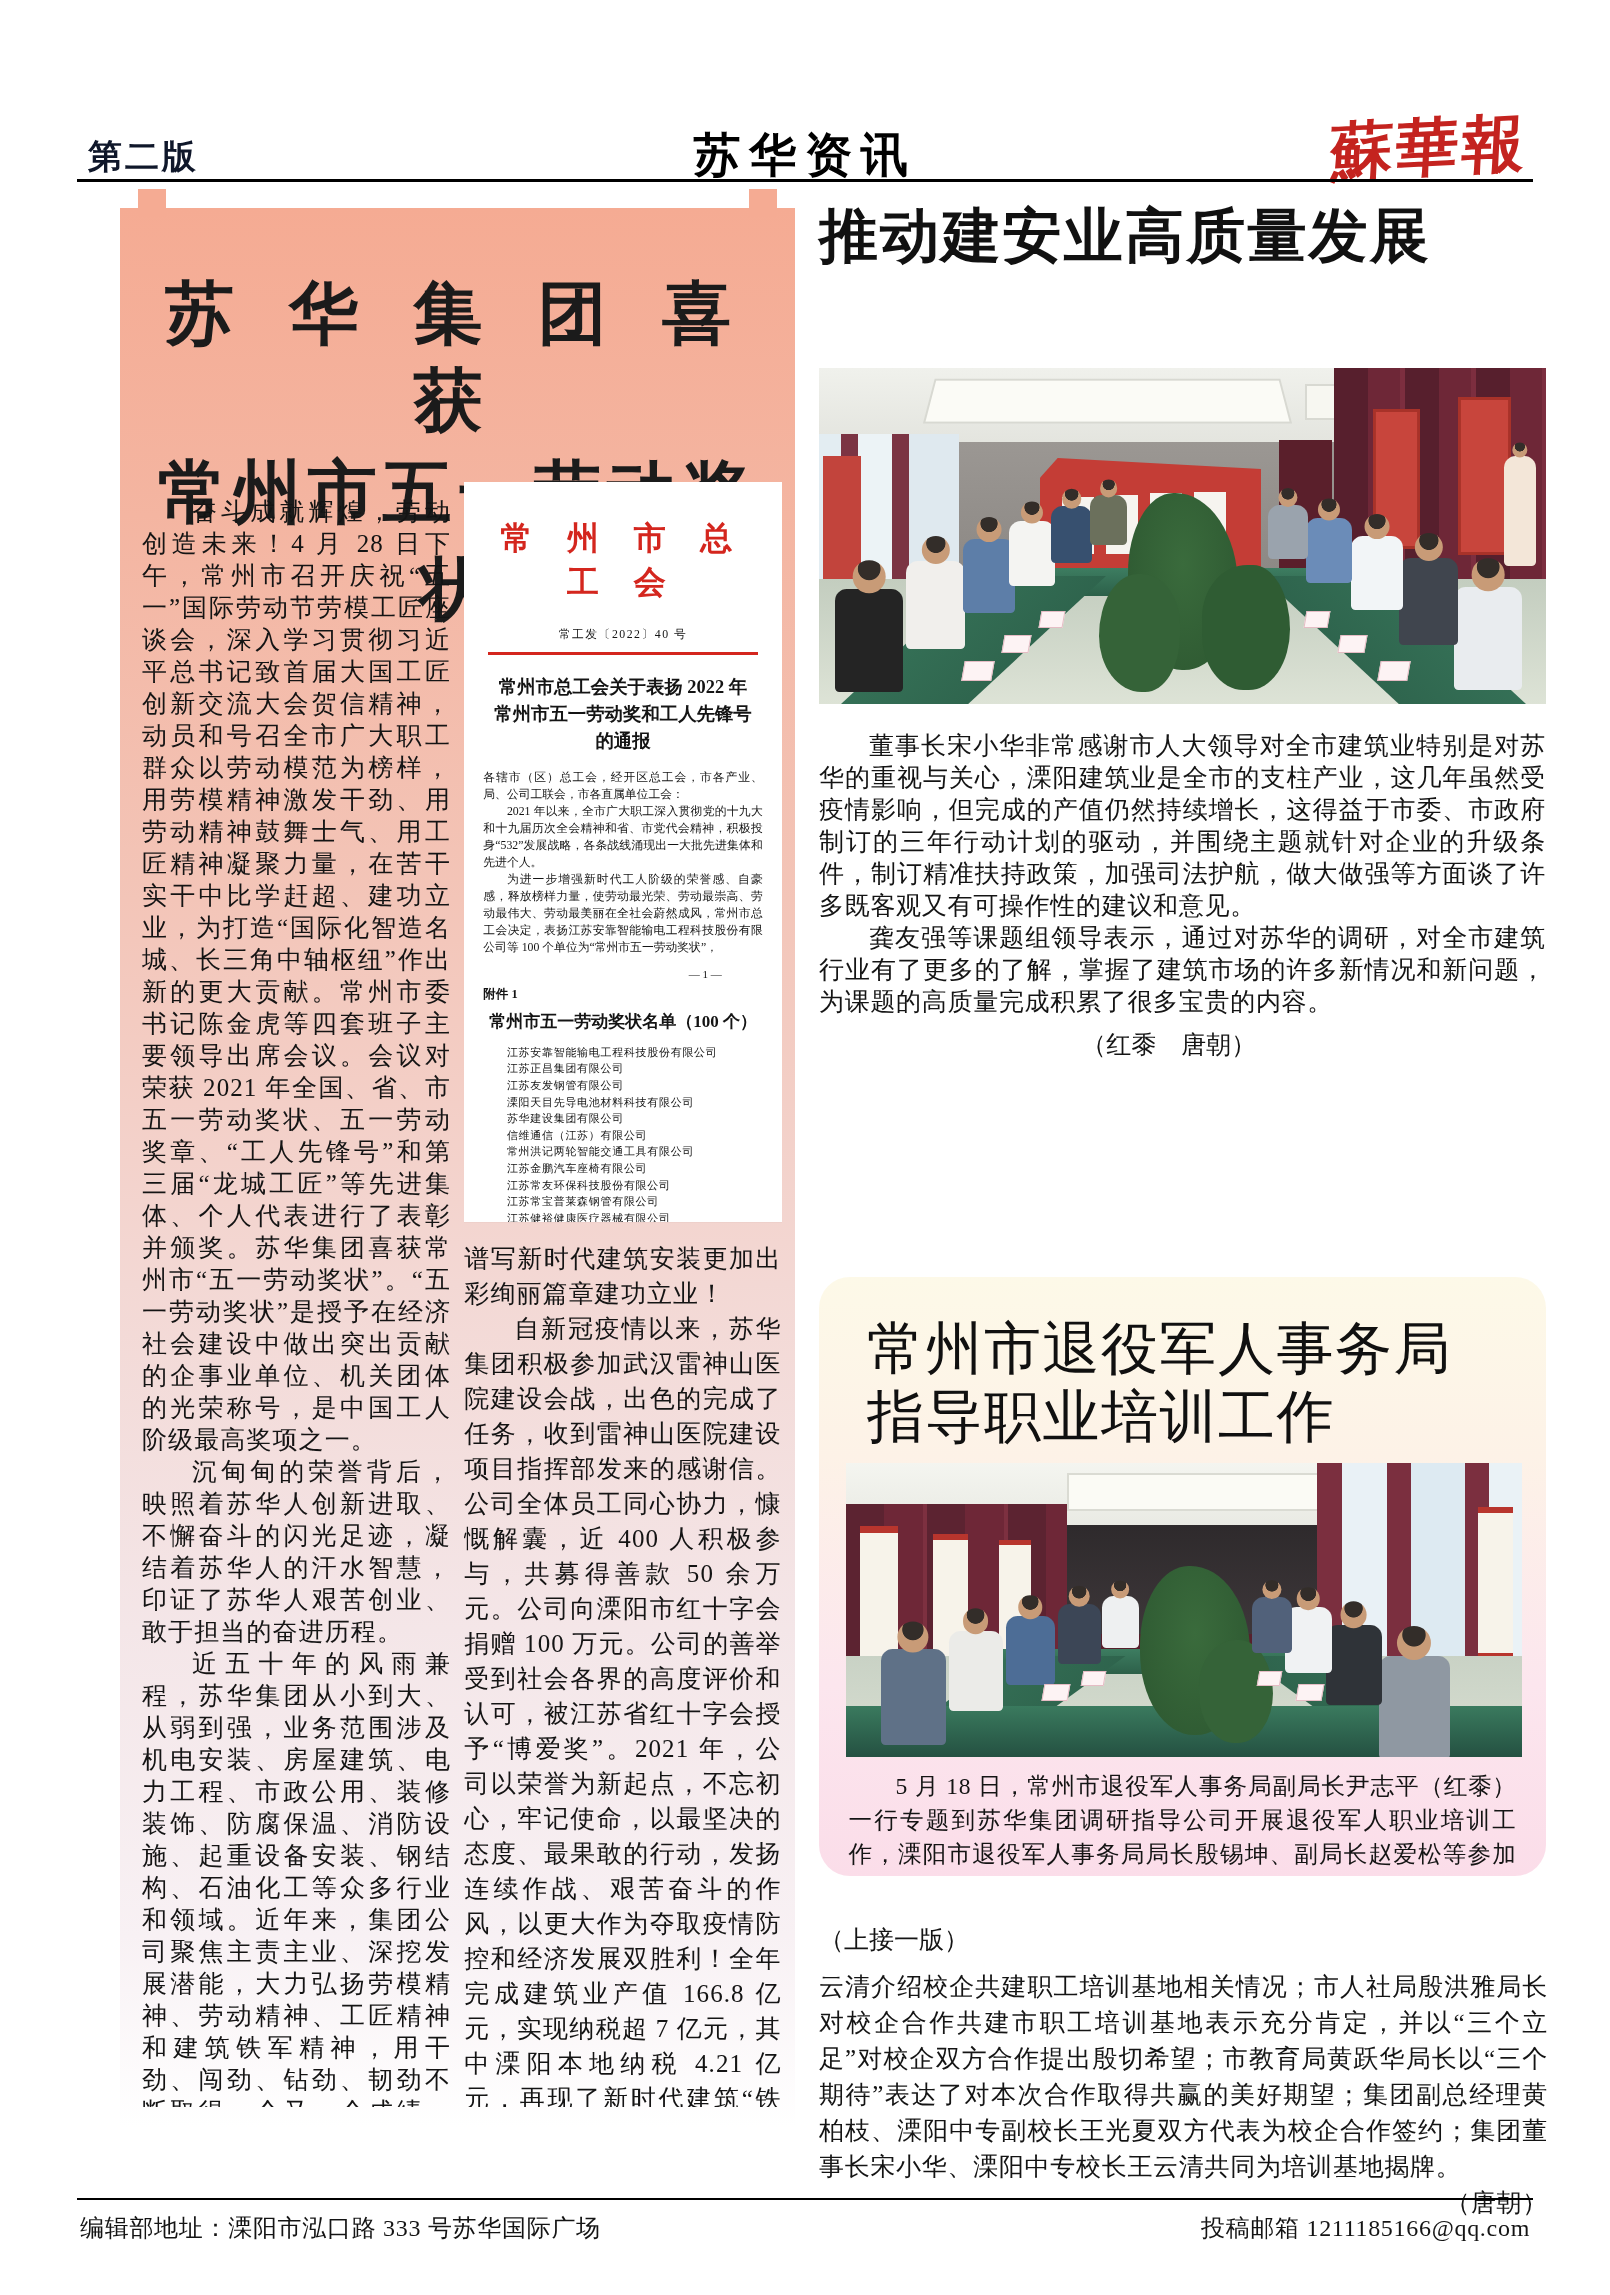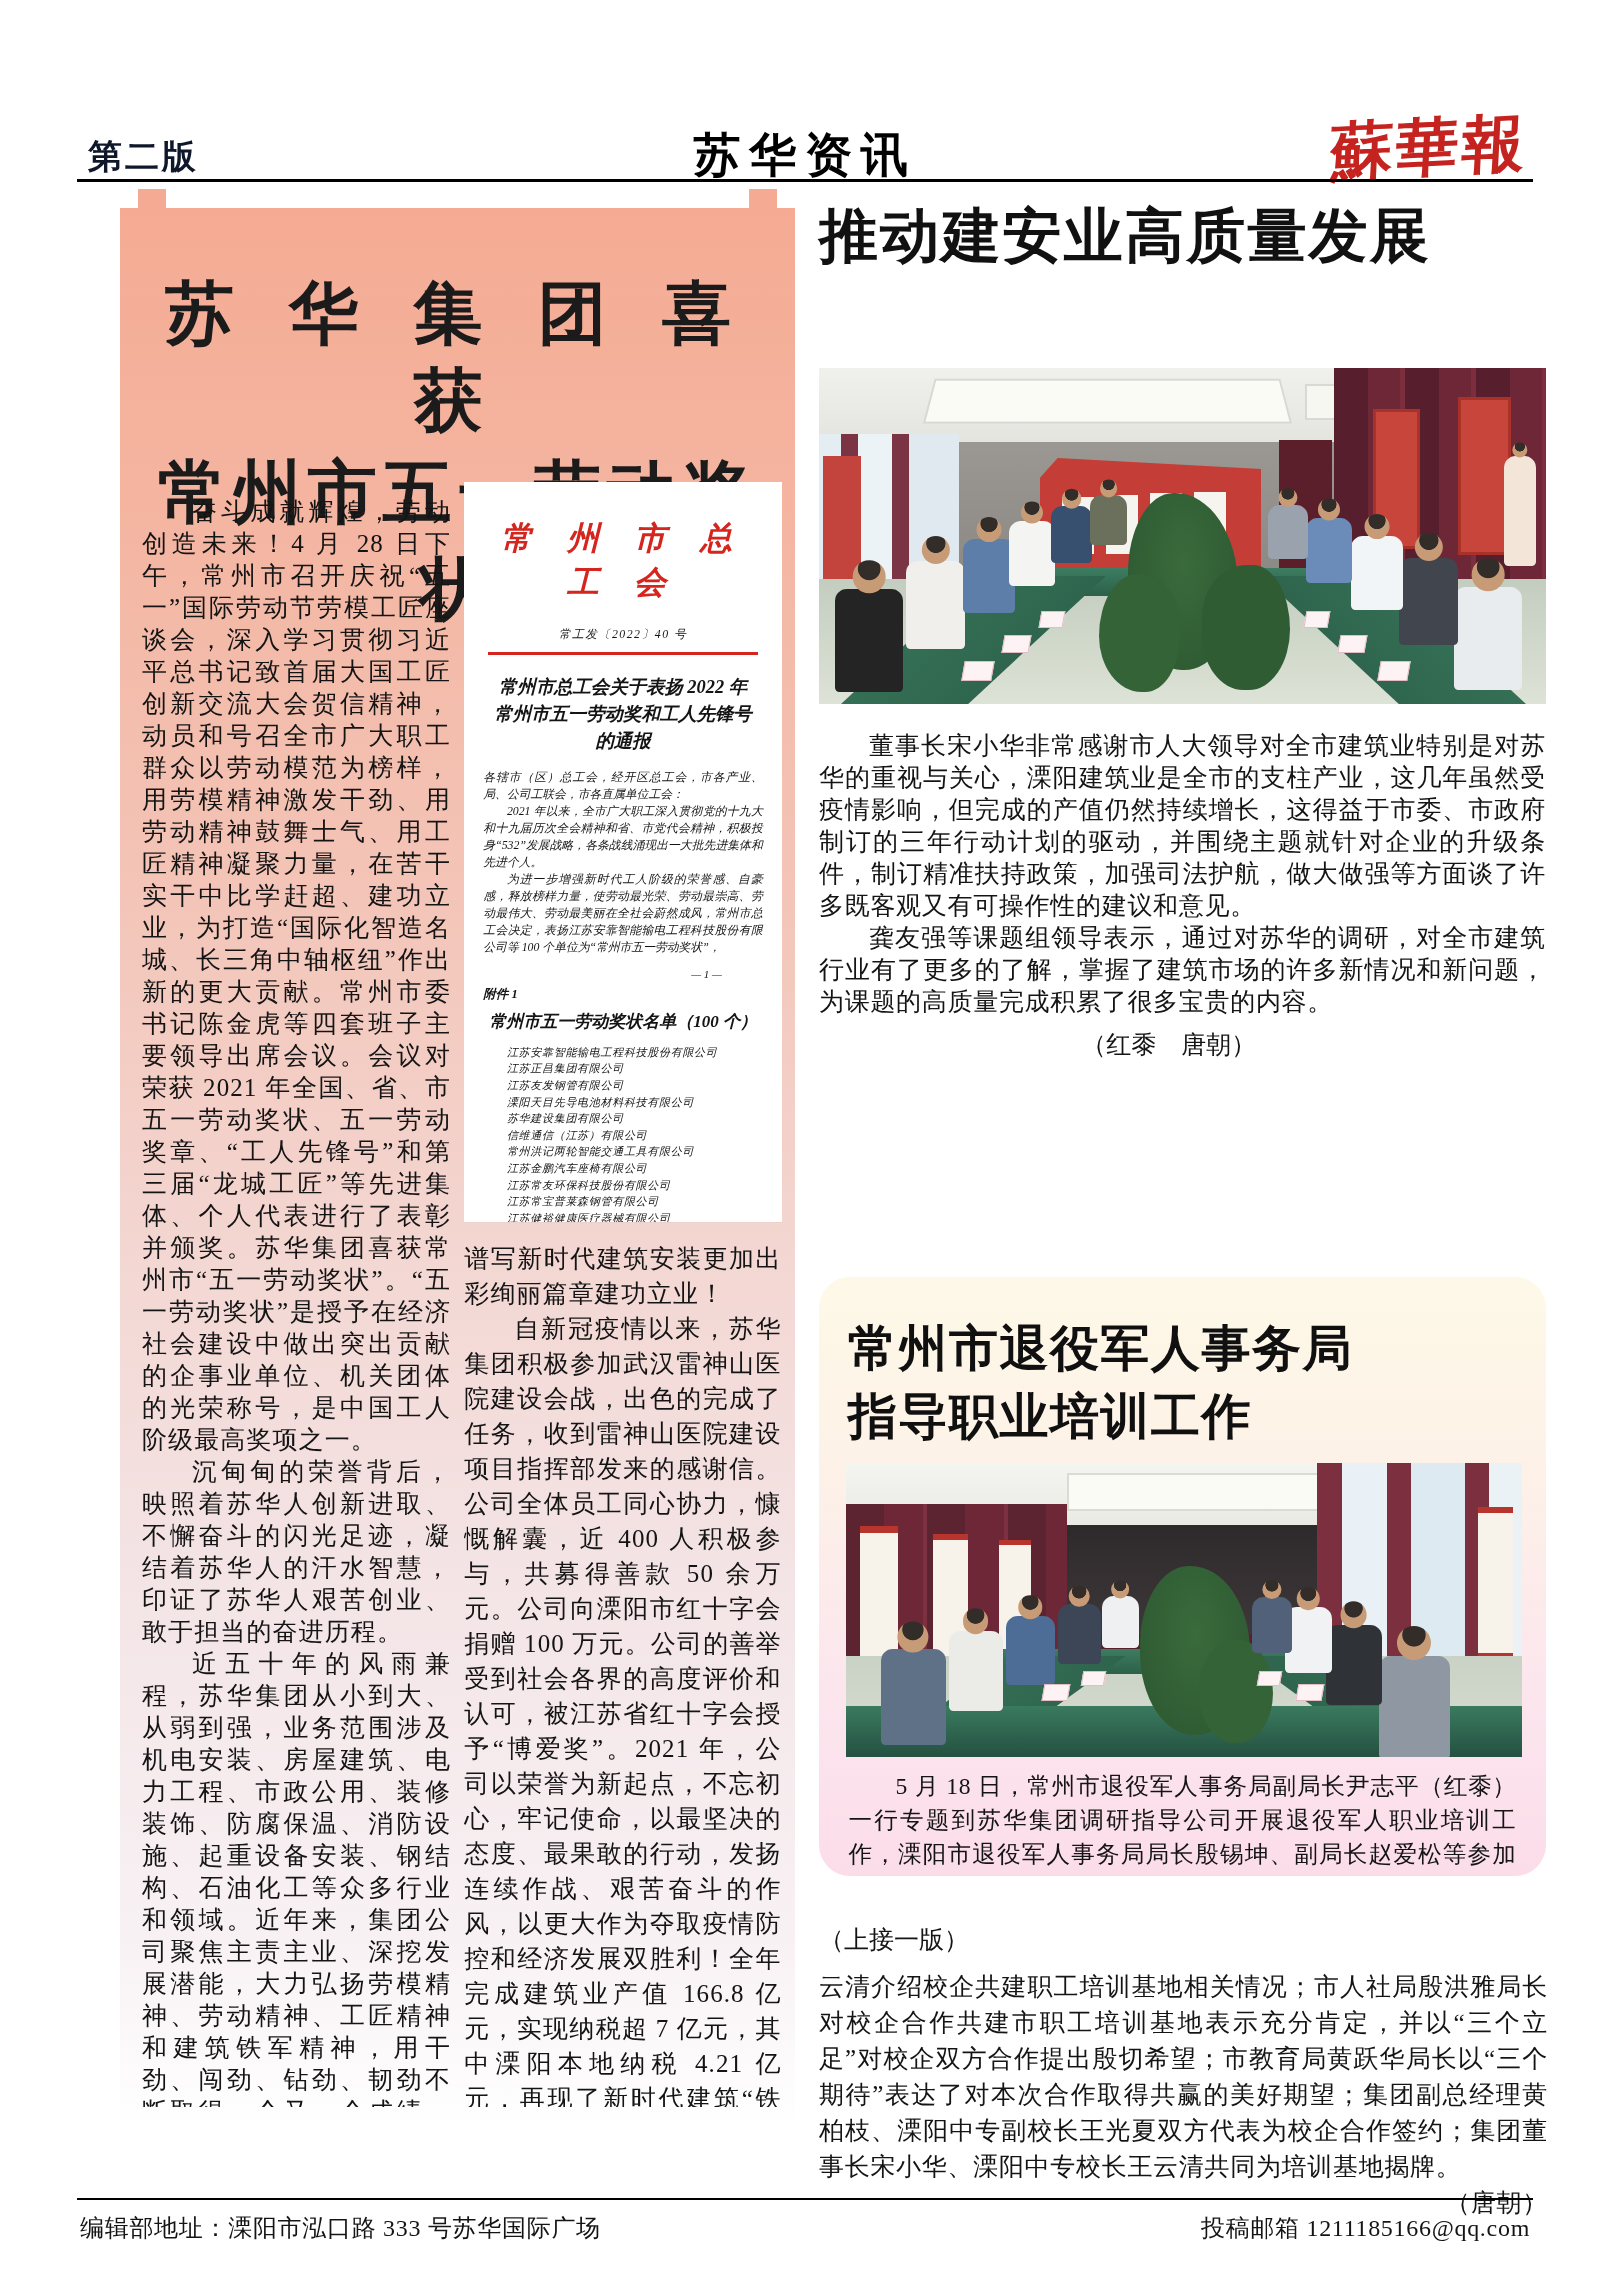--- a/index.html
+++ b/index.html
@@ -26,21 +26,21 @@
   .lt-cols{position:absolute;left:22px;right:13.3px;top:274px;bottom:20.6px;display:flex;gap:13.3px;overflow:hidden;}
   .col1{flex:0 0 309px;overflow:hidden;margin-top:14px;}
   .col2{flex:1;overflow:hidden;}
   .bodytext p{margin:0;font-size:25px;line-height:32px;letter-spacing:1.1px;text-align:justify;text-indent:2em;}
   .col2 .cont p{text-indent:0;}
   .col2 .bodytext p{line-height:35px;}
   .byline{text-align:center;padding-right:1.1em;font-size:25px;margin-top:10.3px;}
 
   
   .doc{background:#fff;width:100%;height:740px;box-sizing:border-box;padding:19px 19px 7.4px;overflow:hidden;
-       box-shadow:0 0 0 0.7px rgba(0,0,0,0.03);margin-bottom:19px;font-style:italic;}
+       box-shadow:0 0 0 0.7px rgba(0,0,0,0.03);margin-bottom:19px;}
   .doc-org{color:#d4261e;font-weight:700;font-size:32px;letter-spacing:13.3px;text-align:center;margin-top:16px;}
   .doc-no{font-size:11.8px;text-align:center;margin-top:22px;letter-spacing:1.5px;}
   .doc-rule{height:2.9px;background:#d4261e;margin:8.8px 4.4px 19px;}
   .doc-title{font-weight:700;font-size:18.4px;line-height:27px;text-align:center;margin:0 10.3px 14.7px;}
   .doc-body p{margin:0;font-size:11.8px;line-height:17px;text-align:justify;}
   .doc-body p.ind{text-indent:2em;}
   .doc-pageno{text-align:right;font-size:11px;margin:11.8px 41px 4.4px 0;}
   .doc-attach{font-size:12.5px;font-weight:700;margin:5.9px 0 7.4px;}
   .doc-list-title{font-size:17px;font-weight:700;text-align:center;margin:1.5px 0 10.3px;}
   .doc-companies div{font-size:11px;line-height:16.6px;padding-left:23.6px;letter-spacing:0.7px;}
@@ -56,21 +56,21 @@
   .abs{position:absolute;}
   .person{position:absolute;border-radius:11.8px 11.8px 4.4px 4.4px;}
   .person::before{content:"";position:absolute;left:50%;top:0;width:48%;padding-top:48%;border-radius:50%;
       transform:translate(-50%,-88%);
       background:radial-gradient(circle at 50% 26%,#332d29 0 37%,#c89b77 40%);}
   .card{position:absolute;background:#fdf3f4;border:0.7px solid #e5bcc4;transform:skewX(-10deg);}
 
   
   .vbox{position:absolute;left:819px;top:1277px;width:727px;height:599px;border-radius:31px;overflow:hidden;
         background:linear-gradient(180deg,#fdf9e8 0%,#fdf2e7 30%,#fce6ee 68%,#fbdde9 100%);}
-  .vbox-title{margin:38px 0 0 29px;font-weight:700;font-size:49px;line-height:68px;letter-spacing:1.5px;color:#101010;}
+  .vbox-title{margin:38px 0 0 48px;font-weight:400;font-size:57px;line-height:68px;letter-spacing:1.5px;color:#101010;}
   .ph2{left:26.5px;top:186px;width:676px;height:294px;}
   .v-caption{position:absolute;left:29.4px;right:29.4px;top:492px;font-size:23.6px;line-height:34px;text-align:justify;letter-spacing:0.7px;}
   .v-caption .ind{text-indent:2em;}
   .fr{float:right;}
 
   
   .contd{position:absolute;left:819px;top:1923px;width:729px;}
   .contd .lead{font-size:25px;margin:0 0 13.3px;}
   .contd p.body{margin:0;font-size:25px;line-height:36px;letter-spacing:0.7px;text-align:justify;}
 

